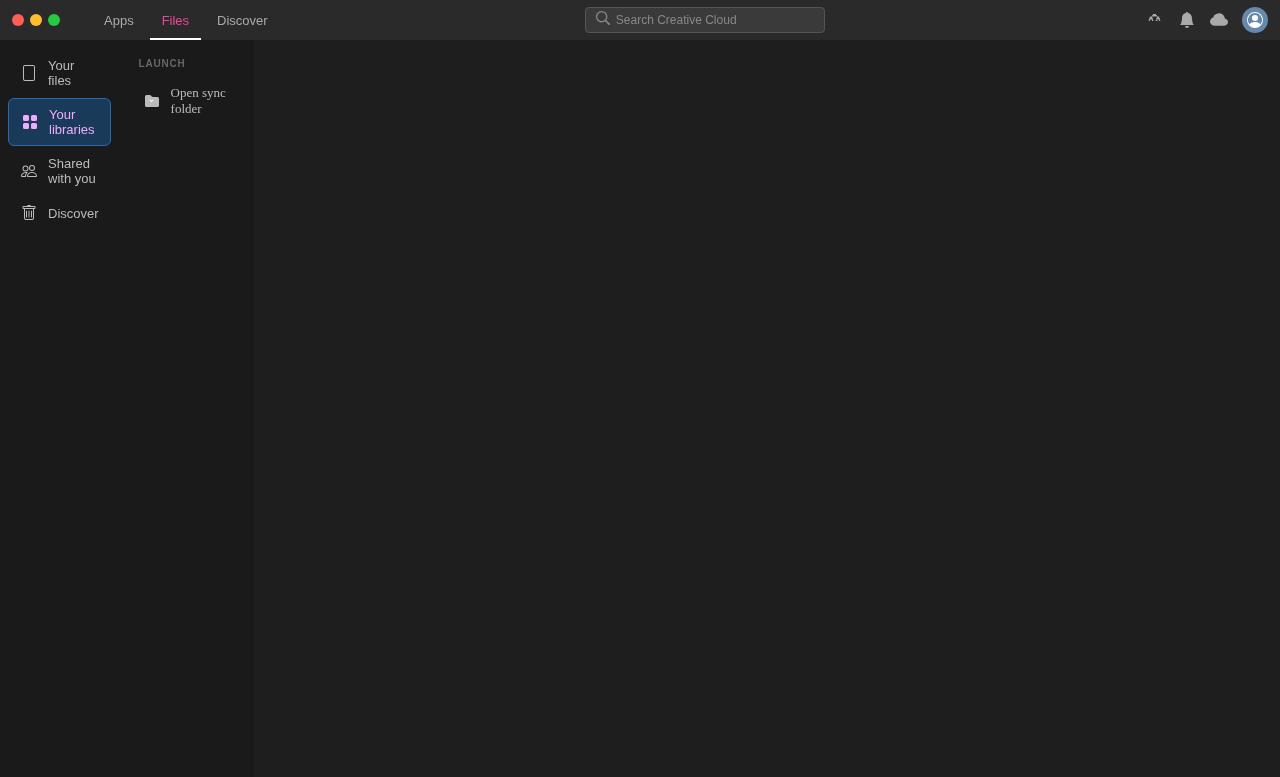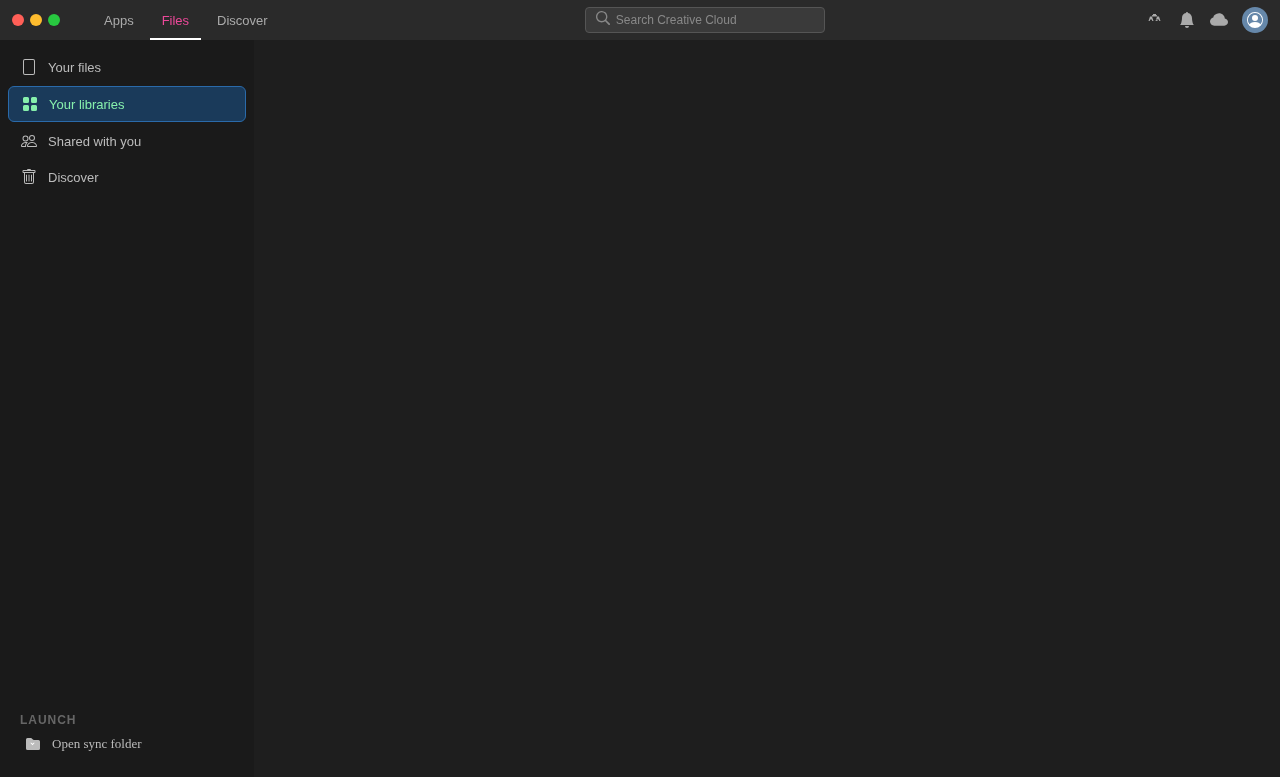--- a/index.html
+++ b/index.html
@@ -143,21 +143,21 @@
       flex: 1;
       overflow: hidden;
     }
 
     
     .sidebar {
       width: 254px;
       background: #1a1a1a;
       flex-shrink: 0;
       display: flex;
-      flex-direction: column;
+      flex-direction: row;
       padding-top: 10px;
     }
 
     .sidebar-nav {
       flex: 1;
       padding: 0 8px;
     }
 
     .sidebar-item {
       display: flex;
@@ -167,42 +167,43 @@
       border-radius: 6px;
       cursor: pointer;
       font-size: 13px;
       color: #bbb;
       margin-bottom: 2px;
     }
 
     .sidebar-item.active {
       background: #1a3a5a;
       border: 1px solid #2a6aaa;
-      color: #86efac;
+      color: #f0abfc;
     }
 
     .sidebar-item .item-icon {
       width: 18px;
       height: 18px;
       display: flex;
       align-items: center;
       justify-content: center;
       flex-shrink: 0;
     }
 
     
     .sidebar-launch {
       padding: 8px 16px 16px;
     }
 
     .launch-label {
-      font-size: 12px;
+      font-size: 10px;
       color: #666;
       font-weight: 600;
       letter-spacing: 0.08em;
+      margin-bottom: 8px;
       padding-left: 4px;
     }
 
     .launch-item {
       display: flex;
       align-items: center;
       gap: 10px;
       padding: 8px 8px;
       border-radius: 6px;
       cursor: pointer;

